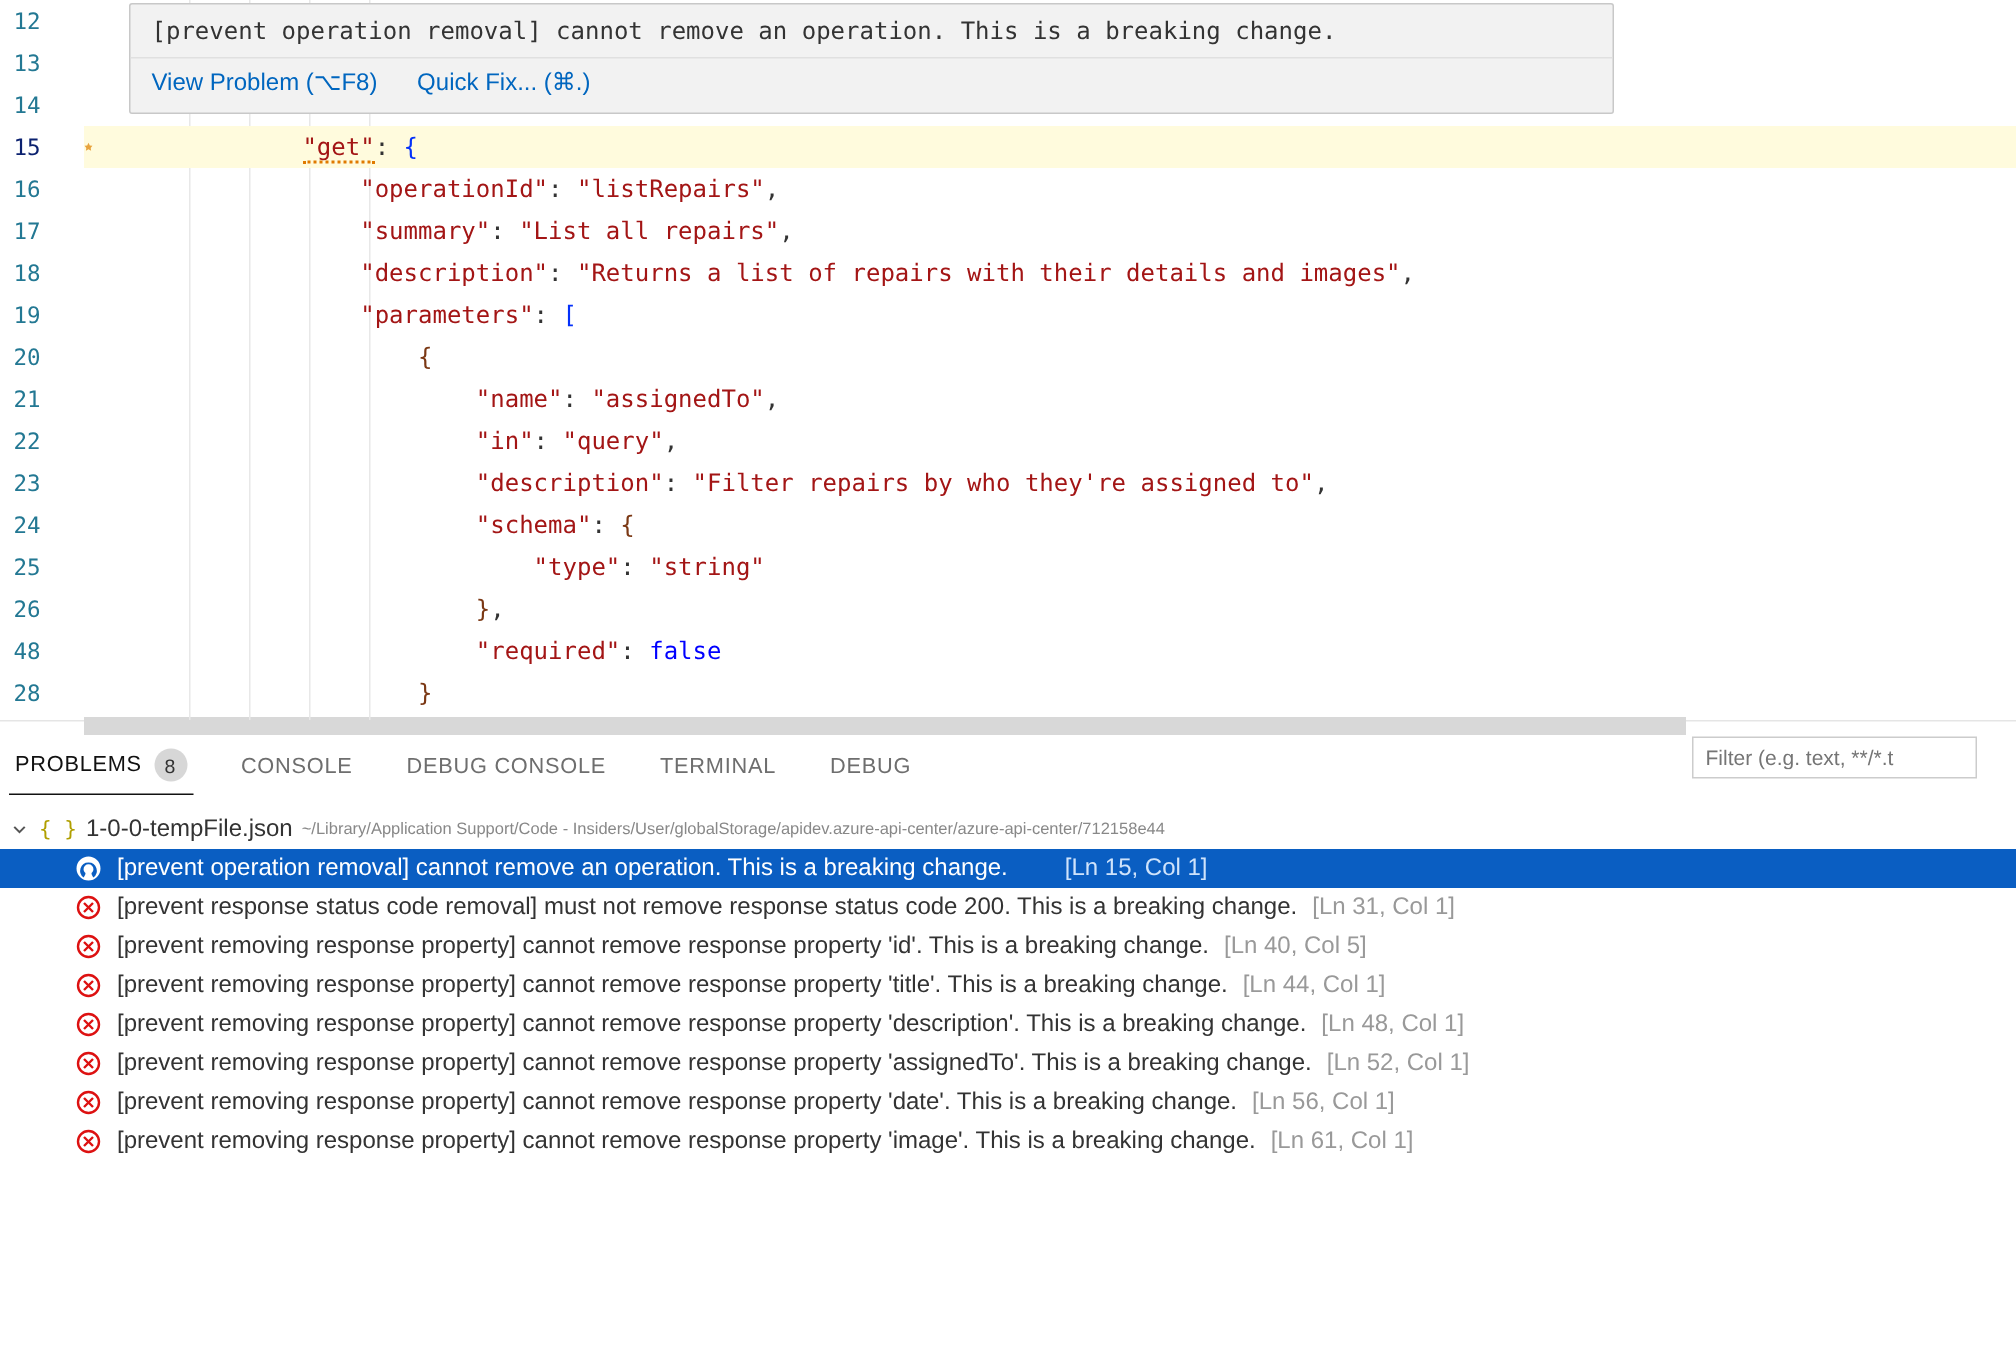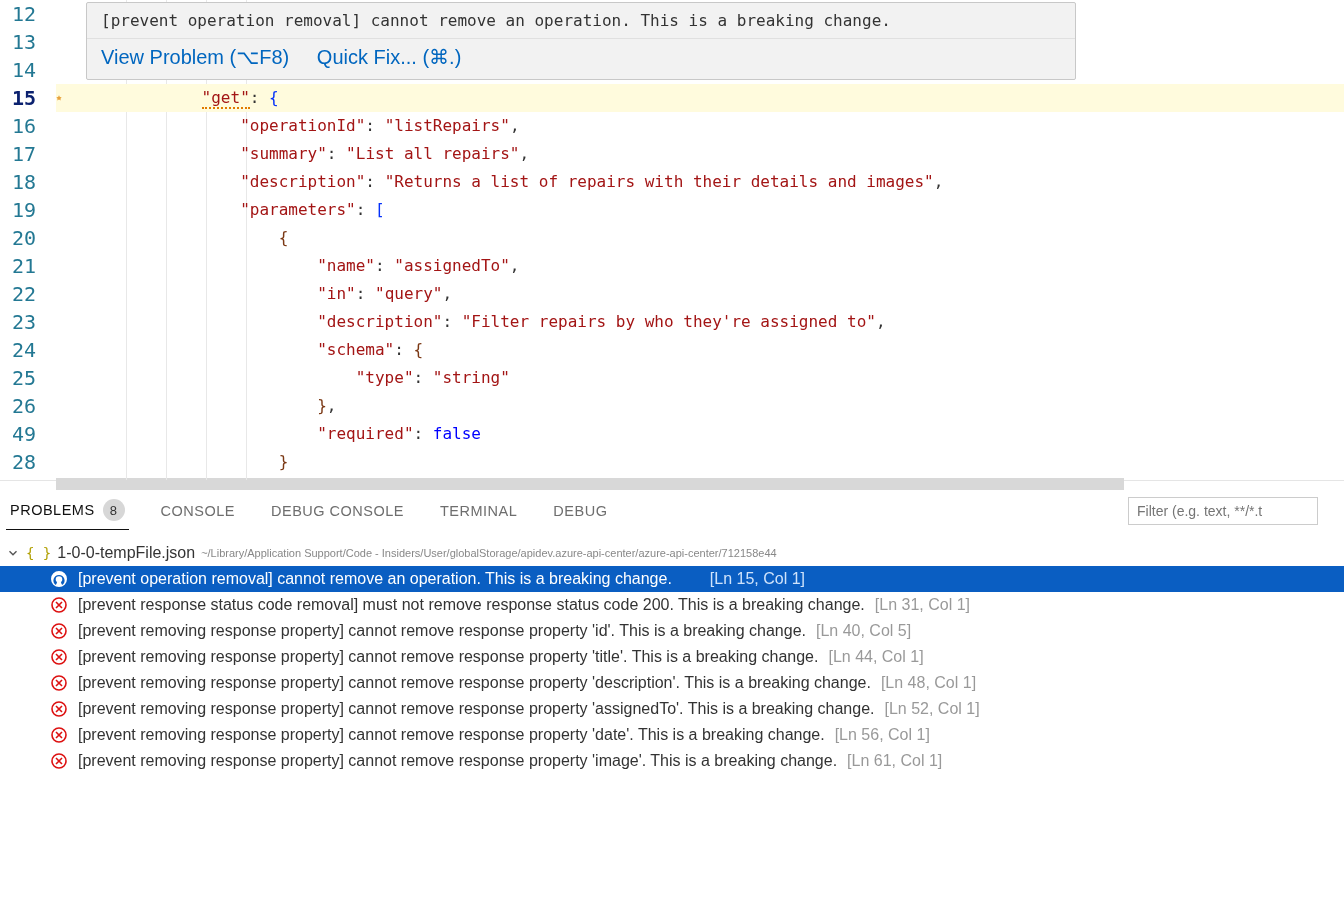--- a/index.html
+++ b/index.html
@@ -14,28 +14,28 @@
     overflow: hidden;
   }
   .mono { font-family: "SF Mono", Menlo, Consolas, monospace; }
   .editor-area {
     display: flex;
     position: relative;
     height: 480px;
   }
   .gutter {
     width: 56px;
-    text-align: right;
+    text-align: center;
     padding-right: 20px;
     color: #237893;
     font-family: "SF Mono", Menlo, Consolas, monospace;
-    font-size: 20px;
+    font-size: 15px;
   }
   .gutter .ln { height: 28px; line-height: 28px; }
-  .gutter .ln.active { color: #0b216f; font-weight: 700; }
+  .gutter .ln.active { color: #0b216f; font-weight: 400; }
   .code {
     flex: 1;
     position: relative;
     font-family: "SF Mono", Menlo, Consolas, monospace;
     font-size: 16px;
   }
   .code-line {
     height: 28px;
     line-height: 28px;
     white-space: pre;
@@ -55,21 +55,21 @@
   }
   .hover-msg {
     font-family: "SF Mono", Menlo, Consolas, monospace;
     font-size: 16px;
     padding: 8px 14px;
     color: #333;
   }
   .hover-actions {
     padding: 6px 14px 10px 14px;
     border-top: 1px solid #e0e0e0;
-    font-size: 20px;
+    font-size: 16px;
   }
   .hover-actions a {
     color: #0066bf;
     text-decoration: none;
     margin-right: 22px;
   }
   .punc { color: #333; }
   .key  { color: #a31515; }
   .str  { color: #a31515; }
   .brace-y { color: #7b3814; }
@@ -95,21 +95,20 @@
     position: absolute;
     left: -4px; top: 5px;
     width: 16px; height: 16px;
   }
   
   .panel {
     border-top: 1px solid #e5e5e5;
   }
   .panel-tabs {
     display: flex;
-    align-items: center;
     padding: 10px 6px 0 6px;
     gap: 28px;
     font-size: 14.5px;
     color: #6e6e6e;
     letter-spacing: .5px;
   }
   .panel-tabs .tab {
     padding: 8px 4px;
     cursor: pointer;
     display: flex;
@@ -194,21 +193,21 @@
       <div class="ln">17</div>
       <div class="ln">18</div>
       <div class="ln">19</div>
       <div class="ln">20</div>
       <div class="ln">21</div>
       <div class="ln">22</div>
       <div class="ln">23</div>
       <div class="ln">24</div>
       <div class="ln">25</div>
       <div class="ln">26</div>
-      <div class="ln">49</div>
+      <div class="ln">48</div>
       <div class="ln">28</div>
     </div>
 
   <div class="code" id="code">
     <div class="guides">
       <div class="vg" style="left:40px"></div>
       <div class="vg" style="left:80px"></div>
       <div class="vg" style="left:120px"></div>
       <div class="vg" style="left:160px"></div>
     </div>

